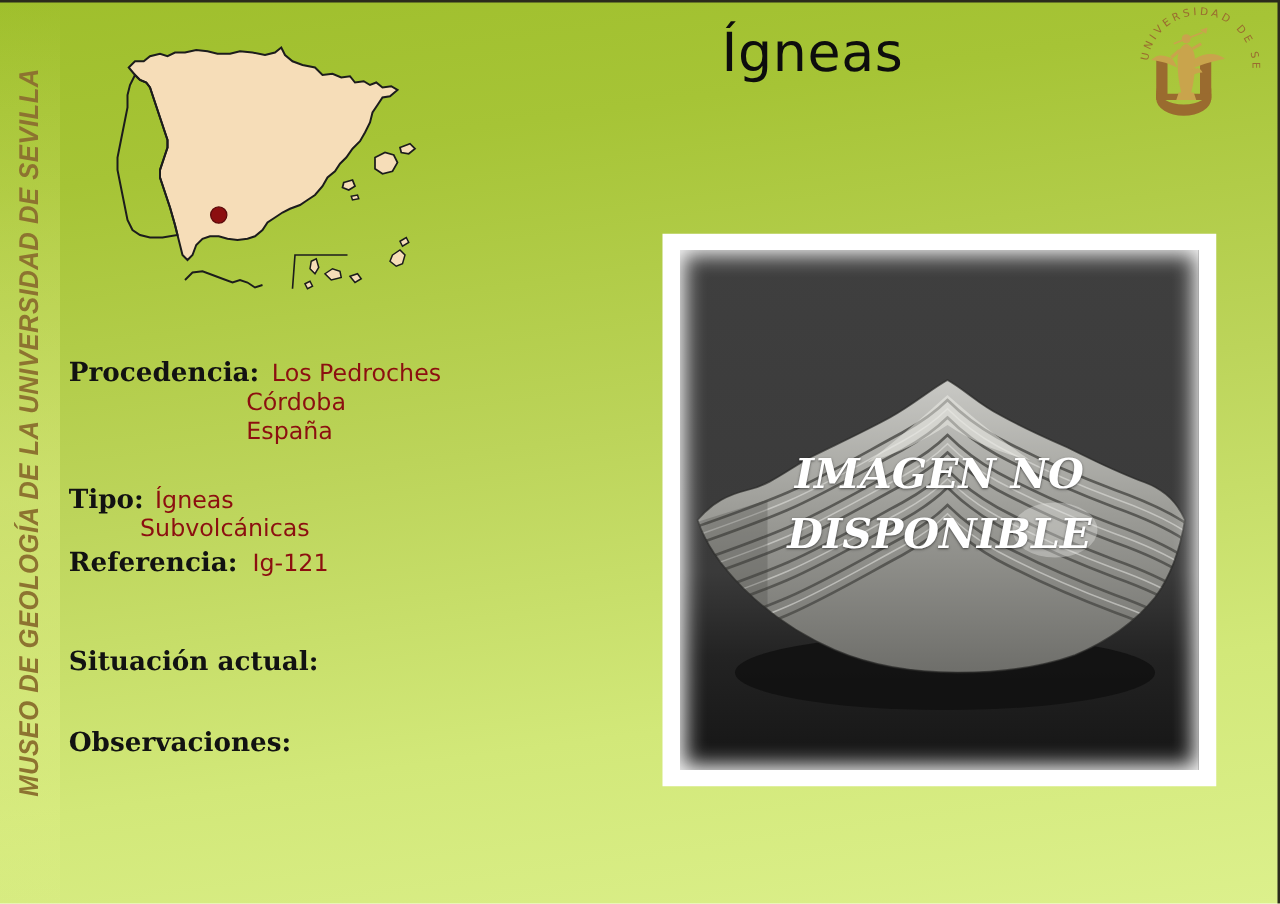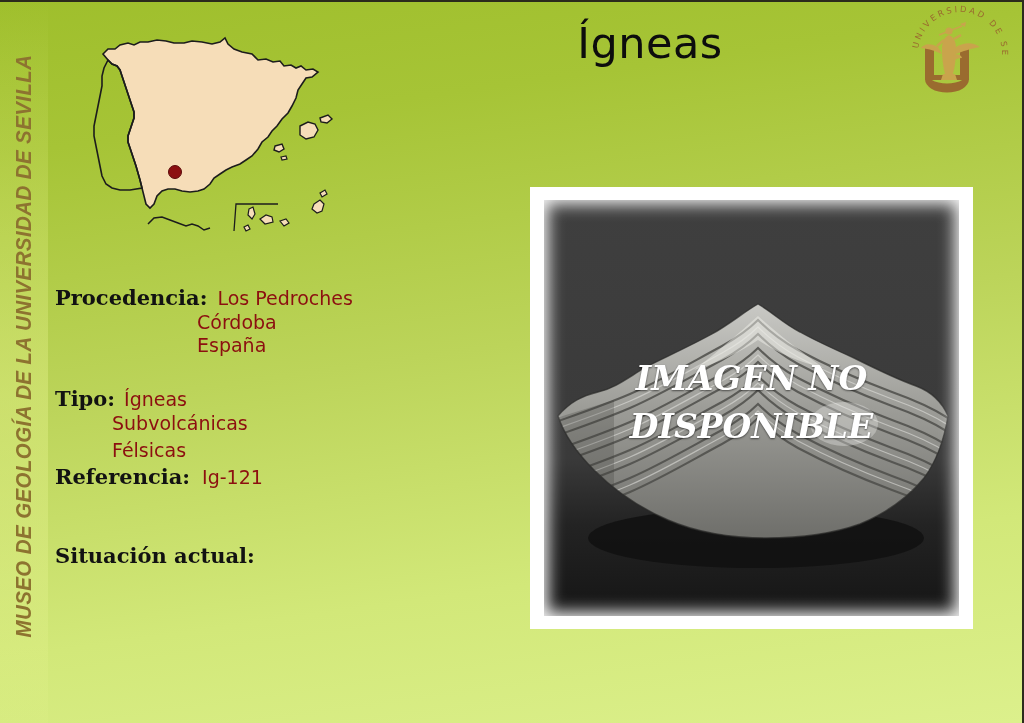--- a/index.html
+++ b/index.html
@@ -289,33 +289,34 @@
       <span class="val">España</span>
     </div>
 
     <div class="row r-tipo">
       <span class="lbl">Tipo:</span>
       <span class="val">Ígneas</span>
     </div>
     <div class="row r-tipo2">
       <span class="val">Subvolcánicas</span>
     </div>
-    <div class="row r-tipo3">
-      <span class="val">Félsicas</span>
-    </div>
 
     <div class="row r-ref">
       <span class="lbl">Referencia:</span>
       <span class="val">Ig-121</span>
     </div>
 
     <div class="row r-sit">
       <span class="lbl">Situación actual:</span>
     </div>
 
+    <div class="row r-obs">
+      <span class="lbl">Observaciones:</span>
+      <span class="val"></span>
+    </div>
 
   </div>
 
   <div class="photo-frame">
     <div class="photo-inner">
       <svg viewBox="0 0 415 416" xmlns="http://www.w3.org/2000/svg" aria-hidden="true">
         <defs>
           <linearGradient id="bgGrad" x1="0" y1="0" x2="0" y2="1">
             <stop offset="0" stop-color="#3f3f3f"></stop>
             <stop offset="0.62" stop-color="#3a3a3a"></stop>

